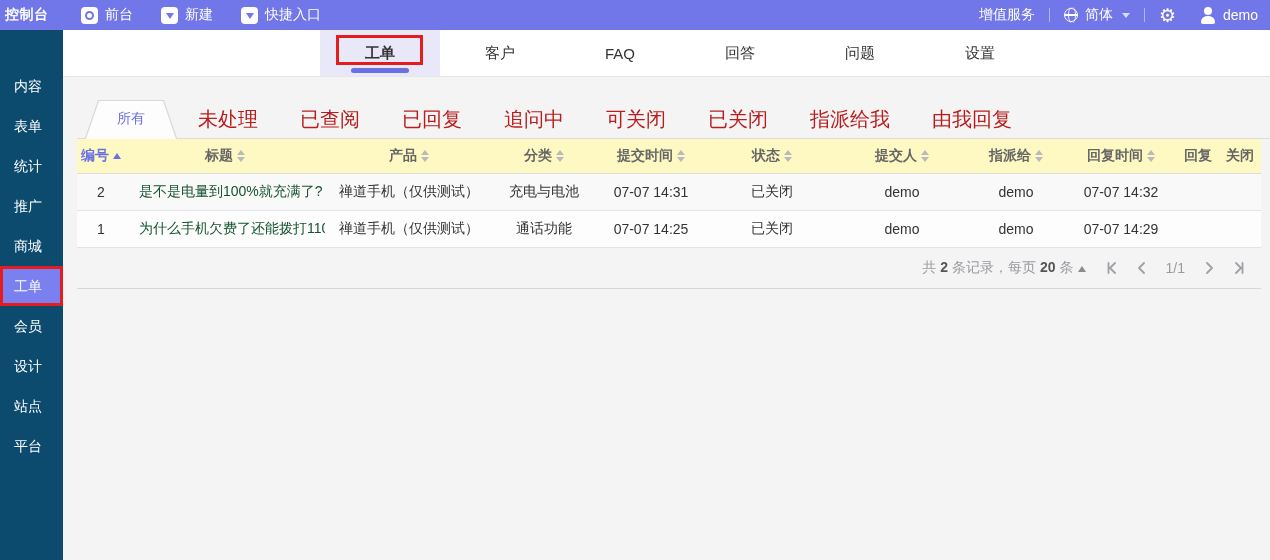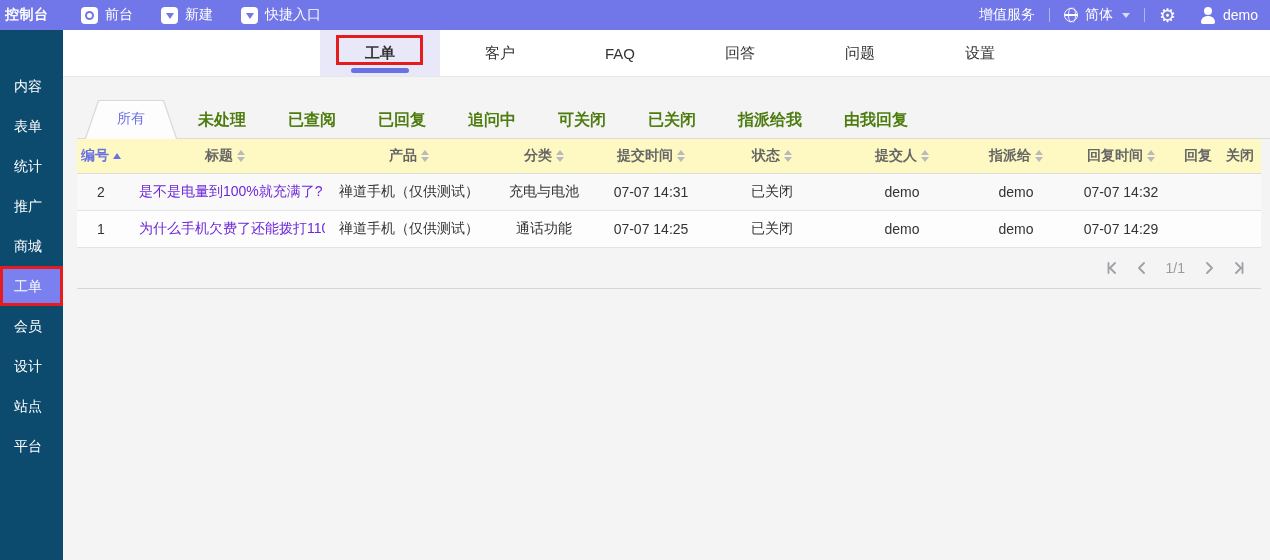--- a/index.html
+++ b/index.html
@@ -38,37 +38,37 @@
   
   .nav2 { height:47px; background:#fff; border-bottom:1px solid #e6e6e6; display:flex; align-items:stretch; padding-left:257px; flex:none; }
   .nav2-tab { width:120px; display:flex; align-items:center; justify-content:center; font-size:15px; color:#333; cursor:pointer; position:relative; }
   .nav2-tab.active { background:#e9e8f8; font-weight:bold; }
   .nav2-tab.active .underline { position:absolute; left:50%; bottom:3px; width:58px; margin-left:-29px; height:5px; border-radius:3px; background:#6b71e2; }
   .nav2-tab.active .red-box { position:absolute; left:16px; right:17px; top:5px; bottom:11px; border:3px solid #e51c1c; }
 
   
   .content { flex:1; background:#f4f4f5; padding:23px 0 0 14px; min-width:0; }
   .ftabs { display:flex; align-items:flex-end; height:38px; padding-left:8px; }
-  .ftab { padding:0 21px; line-height:37px; color:#4d7c0f; cursor:pointer; font-size:16px; white-space:nowrap;font-weight:bold; }
+  .ftab { padding:0 21px; line-height:37px; color:#b91c1c; cursor:pointer; font-size:20px; white-space:nowrap; }
   .ftab-active { position:relative; width:92px; height:38px; cursor:pointer; }
   .ftab-active .trap-outer { position:absolute; inset:0; background:#d9d9dd; clip-path:polygon(0 100%, 13px 0, calc(100% - 13px) 0, 100% 100%); border-radius:6px 6px 0 0; }
   .ftab-active .trap-inner { position:absolute; inset:1px 1px -1px 1px; background:#fdfdfd; clip-path:polygon(0 100%, 13px 0, calc(100% - 13px) 0, 100% 100%); border-radius:6px 6px 0 0; }
   .ftab-active .lbl { position:absolute; inset:0; display:flex; align-items:center; justify-content:center; color:#6b71e2; font-size:14px; }
 
   .panel { border-top:1px solid #dcdcdc; }
   table { border-collapse:collapse; table-layout:fixed; width:1184px; }
   th, td { font-weight:normal; text-align:center; overflow:hidden; white-space:nowrap; }
   thead tr { height:34px; background:#fef9c3; }
   th { color:#666; font-weight:bold; font-size:14px; border-bottom:1px solid #dcdcdc; cursor:pointer; }
   tbody tr { height:37px; border-bottom:1px solid #e3e3e5; }
   tbody tr:nth-child(odd) { background:#f9f9fa; }
   tbody tr:nth-child(even) { background:#fdfdfd; }
   td { font-size:14px; color:#333; }
   td.title-cell { text-align:left; padding-left:14px; }
-  td.title-cell span { color:#6d28d9; cursor:pointer; }
+  td.title-cell span { color:#14532d; cursor:pointer; }
   .th-inner { display:inline-flex; align-items:center; gap:4px; }
   th.sorted { color:#6b71e2; }
   .sort-asc { width:0; height:0; border-left:4.5px solid transparent; border-right:4.5px solid transparent; border-bottom:6px solid #6b71e2; }
   .sort-both { display:inline-flex; flex-direction:column; gap:2px; }
   .sort-both i { display:block; width:0; height:0; border-left:4px solid transparent; border-right:4px solid transparent; }
   .sort-both .up { border-bottom:5px solid #b9b9b9; }
   .sort-both .dn { border-top:5px solid #b9b9b9; }
 
   .tfoot { height:41px; border-bottom:1px solid #d6d6d8; display:flex; align-items:center; justify-content:flex-end; gap:18px; color:#9a9aa0; font-size:14px; padding-right:14px; }
   .rec-num { color:#555; font-weight:bold; padding:0 4px; }
@@ -281,20 +281,23 @@
               <td>demo</td>
               <td>demo</td>
               <td>07-07 14:29</td>
               <td></td>
               <td></td>
             </tr>
           </tbody>
         </table>
 
         <div class="tfoot" style="width:1184px">
+          <span>
+            <span>共</span><span class="rec-num">2</span><span>条记录，每页</span><span class="rec-num">20</span><span>条</span><span class="caret-up"></span>
+          </span>
           <div class="pager">
             <span class="pg-btn">
               <svg width="13" height="12" viewBox="0 0 13 12">
                   <path d="M4.5 1 v10 M11 1 L6 6 L11 11" stroke="#a0a0a6" stroke-width="1.8" fill="none" stroke-linecap="round" stroke-linejoin="round"></path>
                 </svg>
             </span>
             <span class="pg-btn">
               <svg width="9" height="12" viewBox="0 0 9 12">
                   <path d="M7 1 L2 6 L7 11" stroke="#a0a0a6" stroke-width="1.8" fill="none" stroke-linecap="round" stroke-linejoin="round"></path>
                 </svg>

